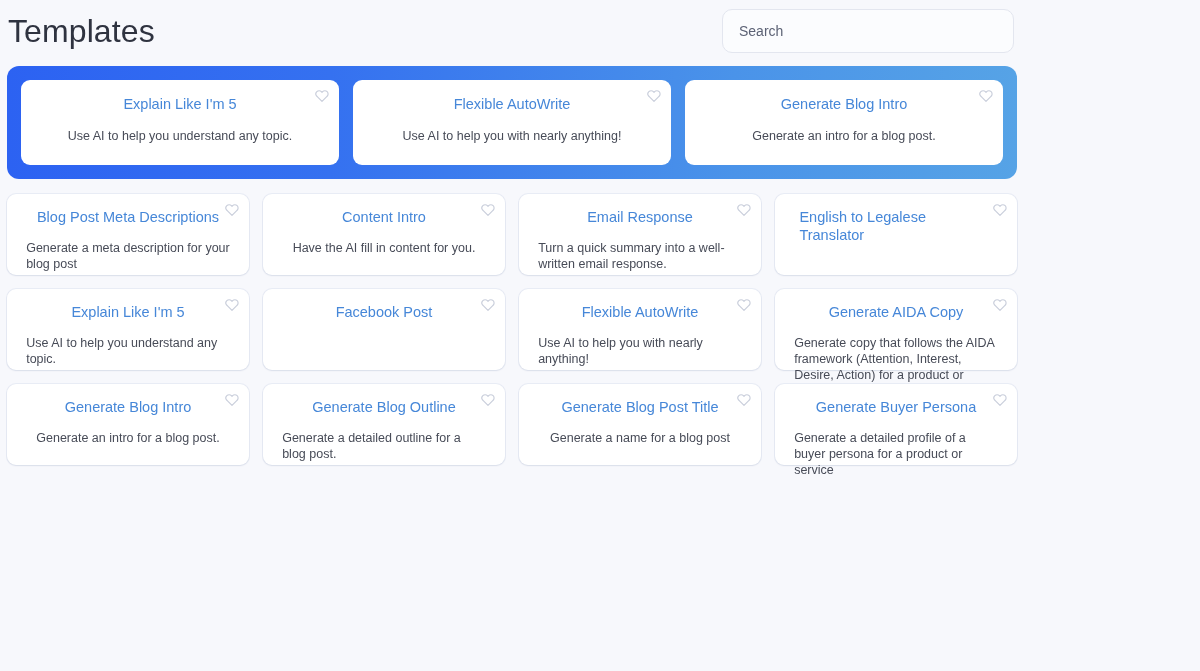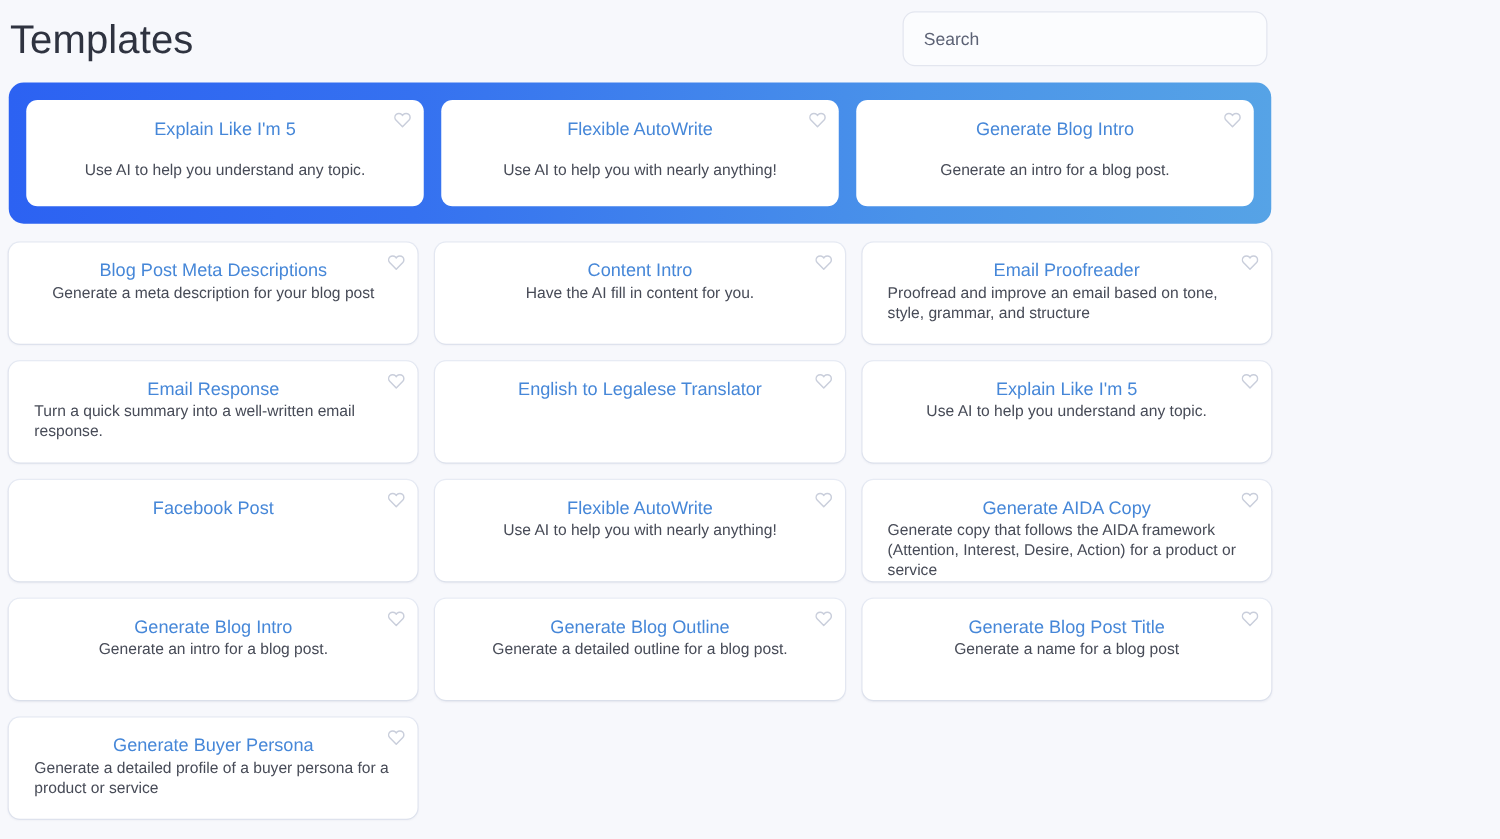--- a/index.html
+++ b/index.html
@@ -58,21 +58,21 @@
     display: grid;
     grid-template-columns: repeat(3, 1fr);
     gap: 14px;
     height: 113px;
   }
 
   
   .grid {
     margin: 15px 7px 0 7px;
     display: grid;
-    grid-template-columns: repeat(3, 1fr);
+    grid-template-columns: repeat(4, 1fr);
     gap: 14px 14px;
   }
 
   
   .card {
     position: relative;
     background: #ffffff;
     border-radius: 9px;
     box-shadow: 0 1px 2px rgba(26,40,80,0.07), 0 0 0 1px rgba(230,234,244,0.9);
     height: 81px;
@@ -90,20 +90,21 @@
     padding-top: 15px;
   }
   .card-title {
     font-size: 14.5px;
     color: #4687d8;
     font-weight: 400;
     line-height: 18px;
     max-width: 92%;
   }
   .card-desc {
+    margin-top: 14px;
     font-size: 12.5px;
     line-height: 16px;
     color: #474b57;
     max-width: 97%;
   }
   .card.featured .card-desc { margin-top: 15px; }
 
   .heart {
     position: absolute;
     top: 9px;
@@ -174,29 +175,20 @@
         </span>
         <div class="card-title">Content Intro</div>
         <div class="card-desc">Have the AI fill in content for you.</div>
       </div>
       <div class="card">
         <span class="heart">
           <svg width="14" height="14" viewBox="0 0 24 24" fill="none" stroke="#c9cedb" stroke-width="2" stroke-linecap="round" stroke-linejoin="round">
             <path d="M20.8 4.6a5.5 5.5 0 0 0-7.8 0L12 5.7l-1-1.1a5.5 5.5 0 0 0-7.8 7.8l1.1 1.1L12 21.2l7.7-7.7 1.1-1.1a5.5 5.5 0 0 0 0-7.8z"></path>
           </svg>
         </span>
-        <div class="card-title">Email Proofreader</div>
-        <div class="card-desc">Proofread and improve an email based on tone, style, grammar, and structure</div>
-      </div>
-      <div class="card">
-        <span class="heart">
-          <svg width="14" height="14" viewBox="0 0 24 24" fill="none" stroke="#c9cedb" stroke-width="2" stroke-linecap="round" stroke-linejoin="round">
-            <path d="M20.8 4.6a5.5 5.5 0 0 0-7.8 0L12 5.7l-1-1.1a5.5 5.5 0 0 0-7.8 7.8l1.1 1.1L12 21.2l7.7-7.7 1.1-1.1a5.5 5.5 0 0 0 0-7.8z"></path>
-          </svg>
-        </span>
         <div class="card-title">Email Response</div>
         <div class="card-desc">Turn a quick summary into a well-written email response.</div>
       </div>
       <div class="card">
         <span class="heart">
           <svg width="14" height="14" viewBox="0 0 24 24" fill="none" stroke="#c9cedb" stroke-width="2" stroke-linecap="round" stroke-linejoin="round">
             <path d="M20.8 4.6a5.5 5.5 0 0 0-7.8 0L12 5.7l-1-1.1a5.5 5.5 0 0 0-7.8 7.8l1.1 1.1L12 21.2l7.7-7.7 1.1-1.1a5.5 5.5 0 0 0 0-7.8z"></path>
           </svg>
         </span>
         <div class="card-title">English to Legalese Translator</div>

